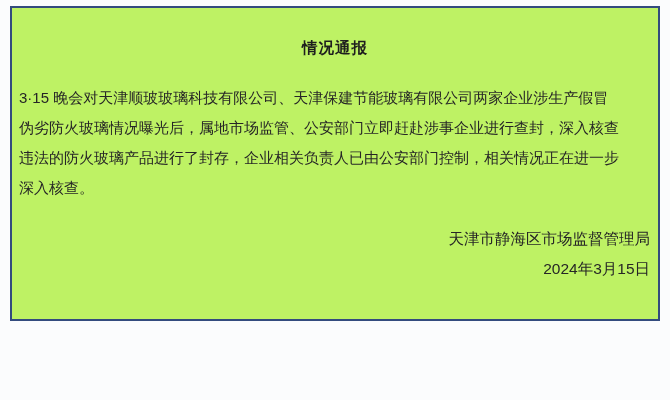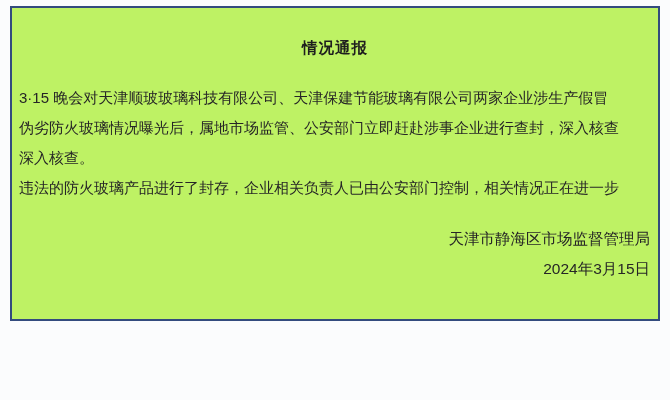--- a/index.html
+++ b/index.html
@@ -59,22 +59,22 @@
 </head>
 <body>
 
 <div class="notice-box">
 
   <h1 class="title">情况通报</h1>
 
   <div class="para para-1">
     <div class="line">3·15 晚会对天津顺玻玻璃科技有限公司、天津保建节能玻璃有限公司两家企业涉生产假冒</div>
     <div class="line">伪劣防火玻璃情况曝光后，属地市场监管、公安部门立即赶赴涉事企业进行查封，深入核查</div>
+    <div class="line">违法的防火玻璃产品进行了封存，企业相关负责人已由公安部门控制，相关情况正在进一步</div>
     <div class="line">深入核查。</div>
-    <div class="line">违法的防火玻璃产品进行了封存，企业相关负责人已由公安部门控制，相关情况正在进一步</div>
   </div>
 
 
   <div class="signature">
     <div>天津市静海区市场监督管理局</div>
     <div>2024年3月15日</div>
   </div>
 
 </div>
 

